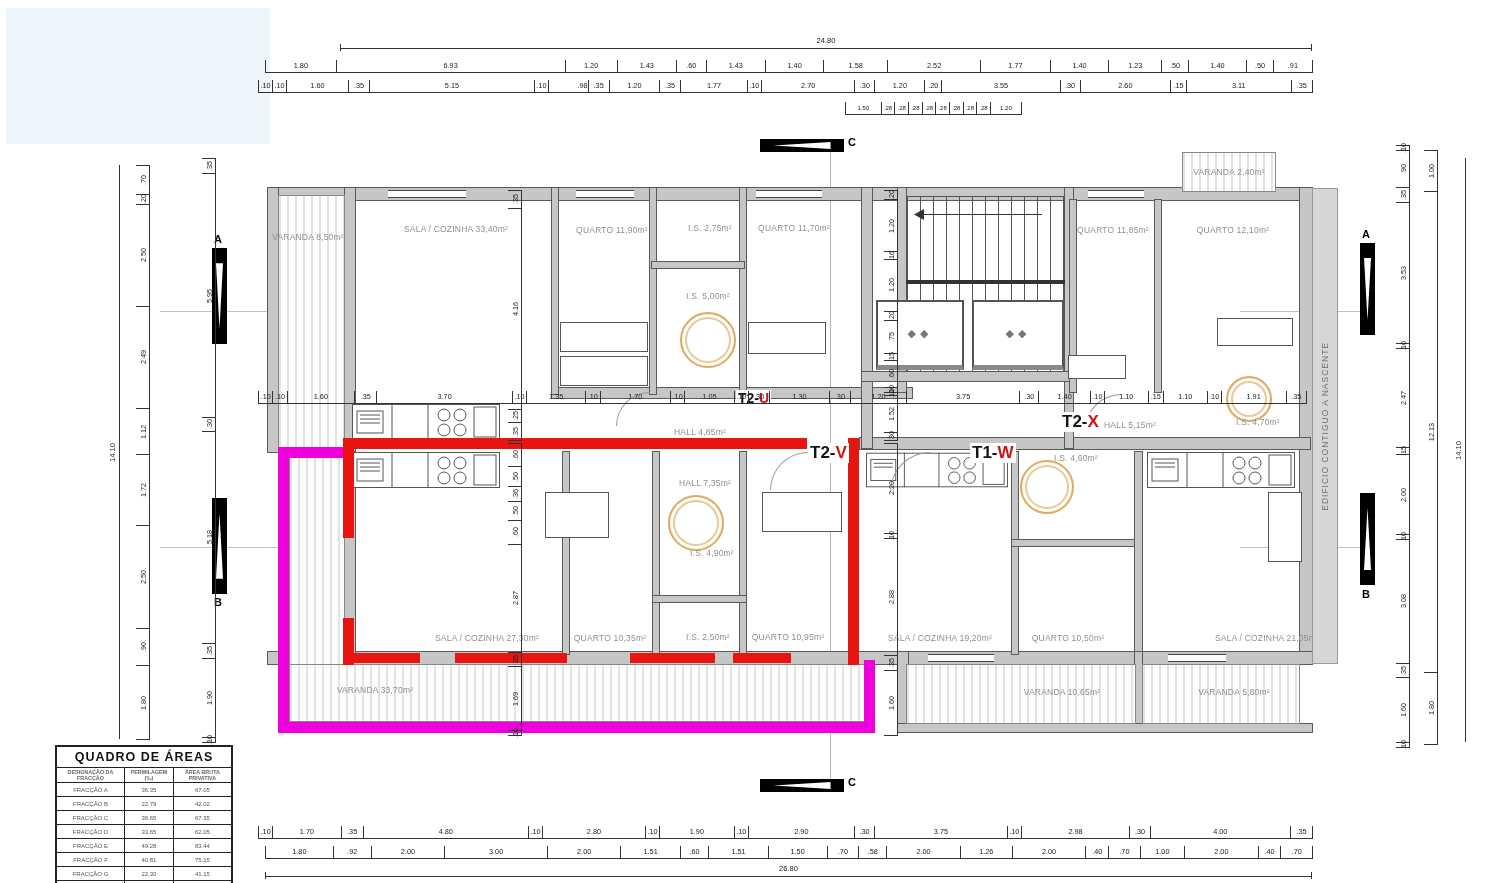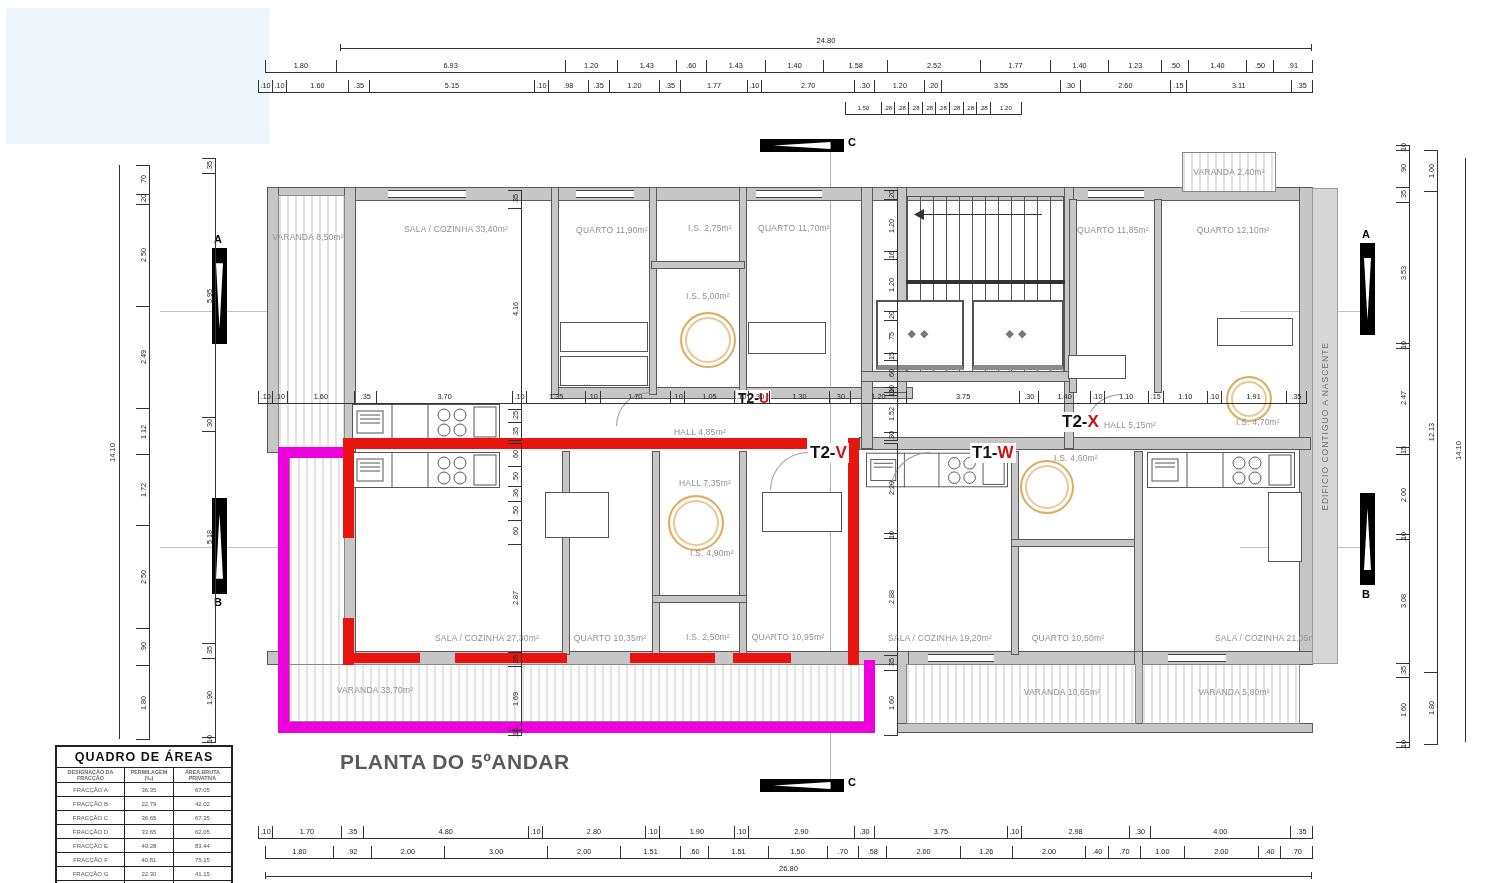--- a/index.html
+++ b/index.html
@@ -346,21 +346,21 @@
       </div>
       <div class="seg" style="flex-grow: 0.35;">
         <span>.35</span>
       </div>
       <div class="seg" style="flex-grow: 5.15;">
         <span>5.15</span>
       </div>
       <div class="seg" style="flex-grow: 0.1;">
         <span>.10</span>
       </div>
-      <div class="seg" style="flex-grow: 0.98;">
+      <div class="seg" style="flex-grow: 0.98; justify-content: flex-end;">
         <span>.98</span>
       </div>
       <div class="seg" style="flex-grow: 0.35;">
         <span>.35</span>
       </div>
       <div class="seg" style="flex-grow: 1.2;">
         <span>1.20</span>
       </div>
       <div class="seg" style="flex-grow: 0.35;">
         <span>.35</span>
@@ -849,21 +849,20 @@
       </div>
       <div class="seg" style="flex-grow: 1.6;">
         <span>1.60</span>
       </div>
     </div>
 
   <div id="side-strip">
     <span>EDIFICIO CONTIGUO A NASCENTE</span>
   </div>
 
-  <div id="plan-title">PLANTA DO 5ºANDAR</div>
 
   <table id="areas">
     <thead>
       <tr>
           <th colspan="3" class="tbl-title">QUADRO DE ÁREAS</th>
         </tr>
       <tr>
         <th class="hdr">DESIGNAÇÃO DA FRACÇÃO</th>
         <th class="hdr">PERMILAGEM (‰)</th>
         <th class="hdr">ÁREA BRUTA PRIVATIVA</th>

